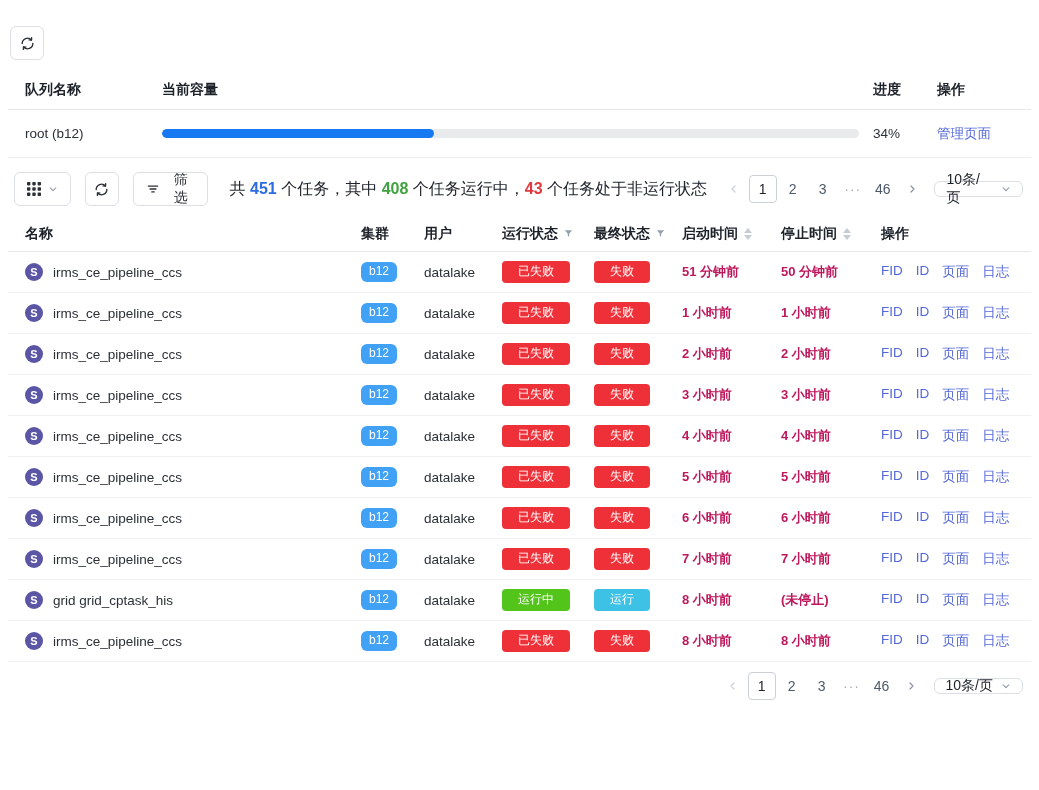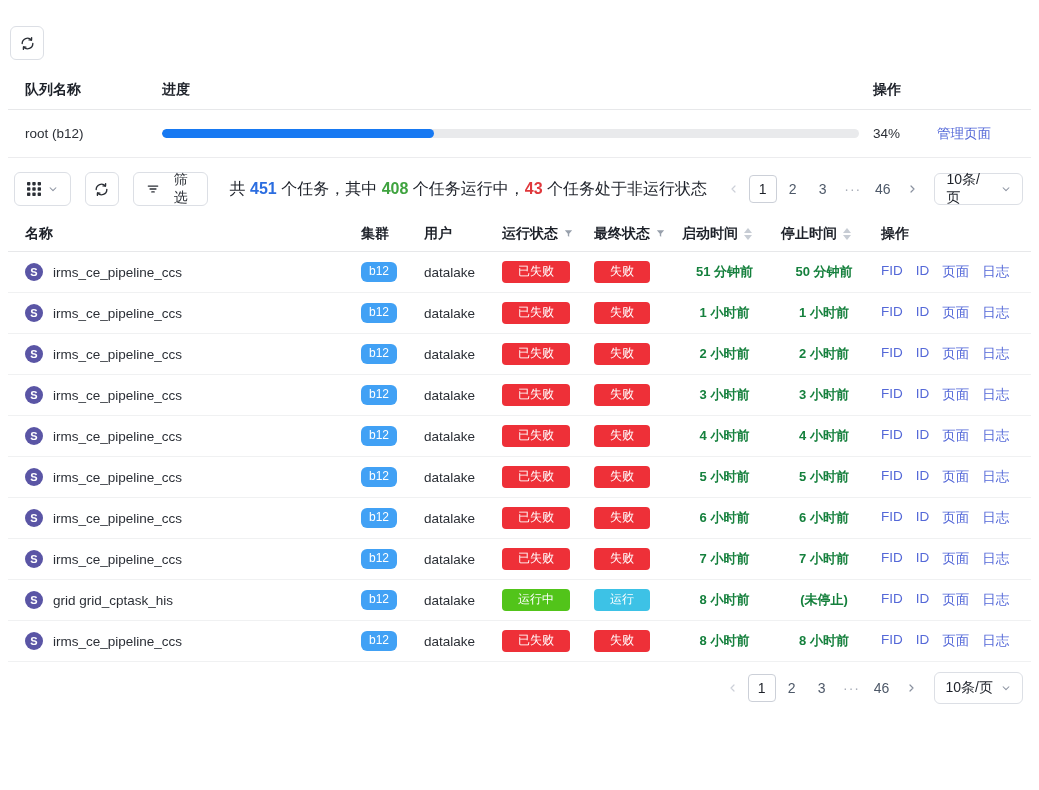--- a/index.html
+++ b/index.html
@@ -22,34 +22,34 @@
   .summary .num{font-weight:700}
   .num-blue{color:#2b6de0}.num-green{color:#3fa33f}.num-red{color:#e0383c}
   .pagination{display:flex;align-items:center;gap:2px;margin-left:auto}
   .pages{display:flex;align-items:center;gap:2px}
   .page-item{min-width:28px;height:28px;display:inline-flex;align-items:center;justify-content:center;border-radius:4px;color:#4e5969;font-size:14px;cursor:pointer;padding:0 4px}
   .page-item.active{border:1px solid #ccd0d8;color:#1d2129}
   .page-item.ellipsis{color:#a9aeb8;letter-spacing:1px}
   .page-arrow{width:26px;height:28px;display:inline-flex;align-items:center;justify-content:center;cursor:pointer;background:none;border:none}
   .page-arrow.prev{color:#ccd0d8}
   .page-arrow.next{color:#8a919f}
-  .page-size{margin-left:8px;height:32px;display:inline-flex;align-items:center;gap:8px;padding:0 11px;border:1px solid #dcdfe5;border-radius:6px;color:#1d2129;font-size:14px;cursor:pointer;background:#fff}
+  .page-size{margin-left:8px;height:16px;display:inline-flex;align-items:center;gap:8px;padding:0 11px;border:1px solid #dcdfe5;border-radius:6px;color:#1d2129;font-size:14px;cursor:pointer;background:#fff}
   .chev{color:#8a919f;display:inline-flex}
   .task-grid{display:grid;grid-template-columns:336px 63px 78px 92px 88px 99px 100px 1fr;align-items:center;padding-left:17px;padding-right:8px}
   .t-header{margin-top:10px;height:36px;border-bottom:1px solid #e7e8ea;font-weight:600;color:#1d2129}
   .hcell{display:flex;align-items:center;gap:5px}
   .t-row{height:41px;border-bottom:1px solid #f0f1f2;font-size:13.5px}
   .name-cell{display:flex;align-items:center;gap:10px;overflow:hidden}
   .avatar{width:18px;height:18px;border-radius:50%;background:#5a55a5;color:#fff;font-size:11px;font-weight:700;display:inline-flex;align-items:center;justify-content:center;flex:0 0 18px}
   .tag{display:inline-block;padding:3px 8px;border-radius:6px;background:#41a1f5;color:#fff;font-size:12px;line-height:1.1}
   .status{display:inline-block;padding:4px 16px;border-radius:4px;color:#fff;font-size:12px;line-height:1.1}
   .status.error{background:#ee3038}
   .status.success{background:#52c41a}
   .status.processing{background:#3dc2e6}
-  .time{font-weight:700;font-size:13px;color:#15803d;text-align:center;padding-right:14px;white-space:nowrap}
+  .time{font-weight:700;font-size:13px;color:#be185d;text-align:left;padding-right:14px;white-space:nowrap}
   .actions{display:flex;gap:13px}
   .funnel{color:#98a0ac;display:inline-flex;cursor:pointer}
   .sorter{display:inline-flex;flex-direction:column;gap:2px;margin-left:1px;cursor:pointer}
   .sorter i{width:0;height:0;border-left:4px solid transparent;border-right:4px solid transparent;display:block}
   .sorter .up{border-bottom:5px solid #c7ccd4}
   .sorter .down{border-top:5px solid #c7ccd4}
   .footer{margin-top:10px;display:flex;justify-content:flex-end;padding-right:8px}
 </style>
 </head>
 <body>
@@ -65,20 +65,21 @@
           <path d="M3.5 12a8.5 8.5 0 0 1 14.8-5.7"></path>
           <polyline points="18.6 2.6 18.4 6.5 14.5 6.3"></polyline>
           <polyline points="5.4 21.4 5.6 17.5 9.5 17.7"></polyline>
         </svg>
       </span>
     </button>
   </div>
 
   <div class="res-grid res-header">
     <div>队列名称</div>
+    <div>当前容量</div>
     <div>进度</div>
     <div>操作</div>
   </div>
 
   <div class="res-grid res-row">
     <div>root (b12)</div>
     <div>
       <div class="progress-track">
         <div class="progress-fill" style="width: 39%;"></div>
       </div>

